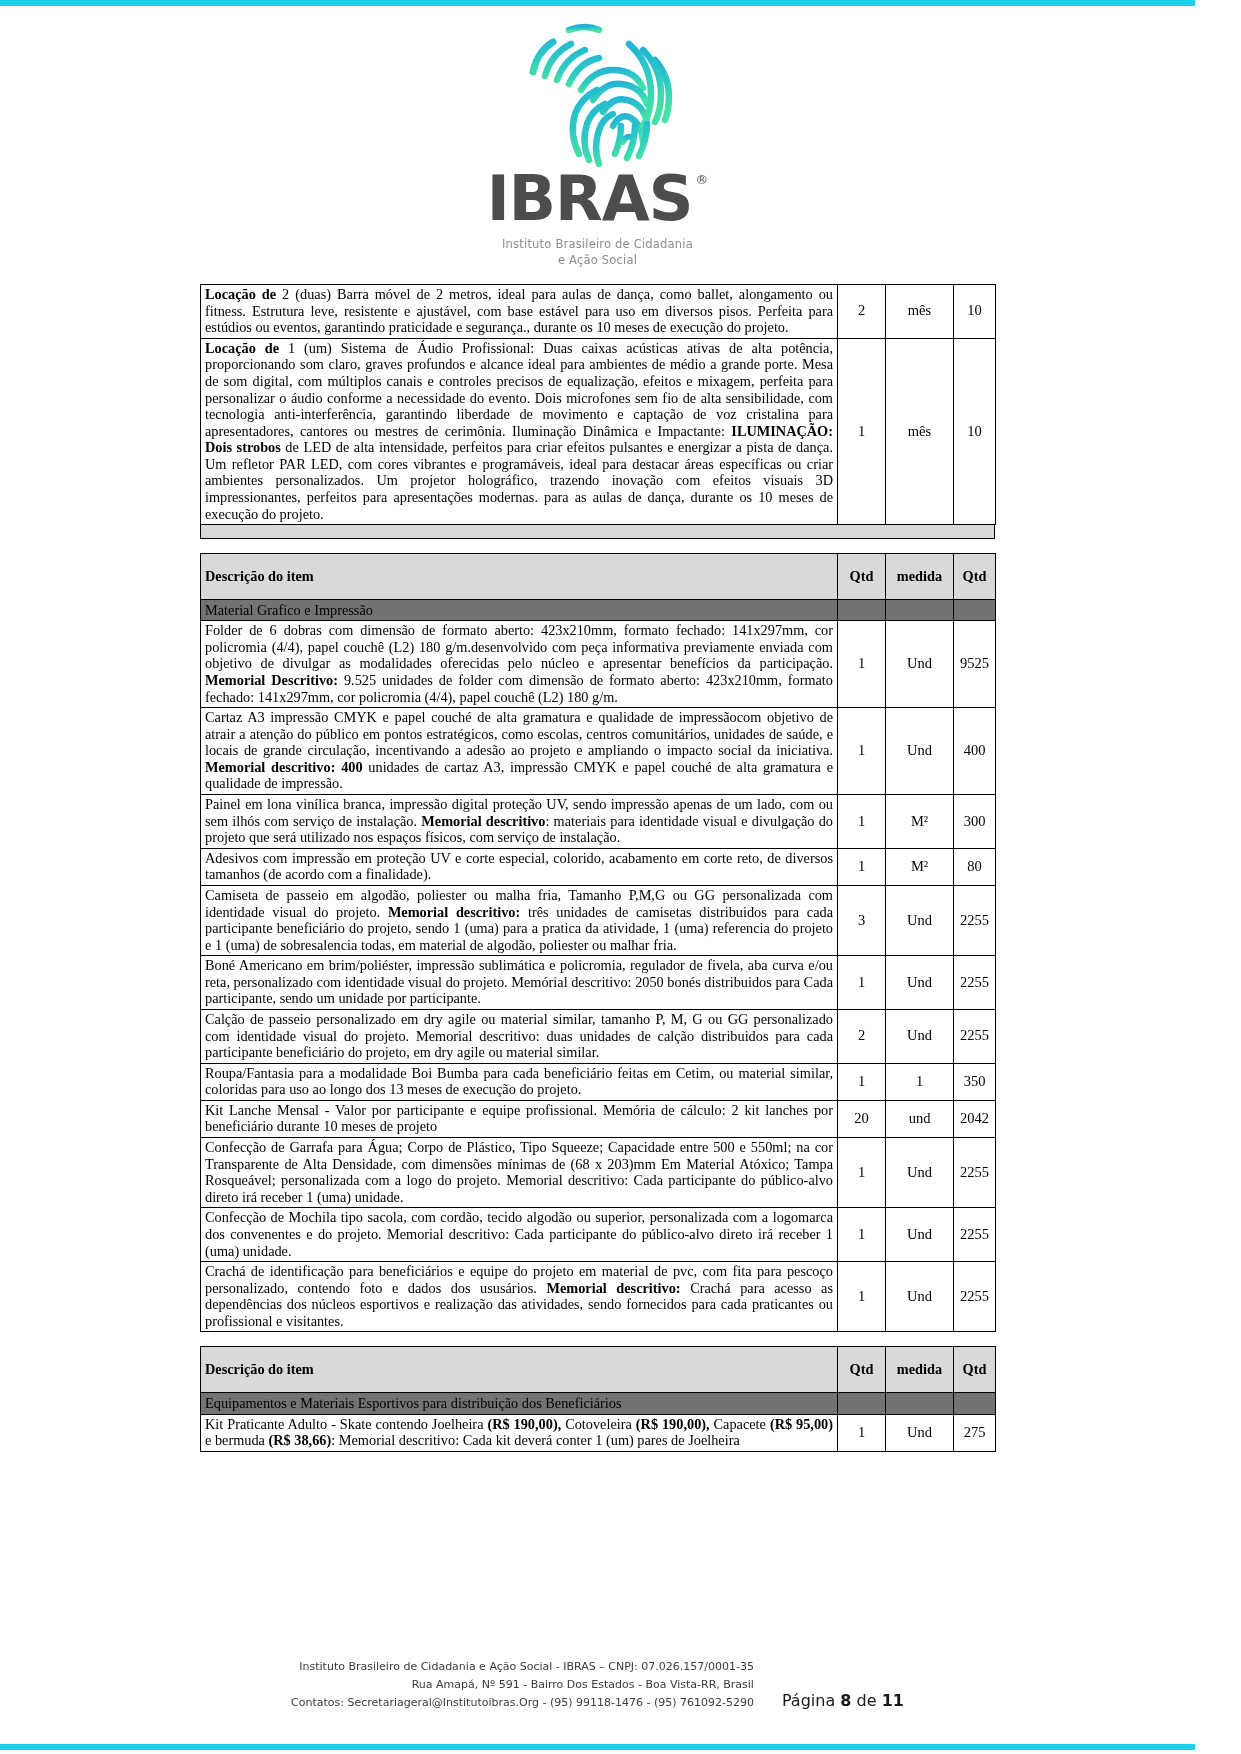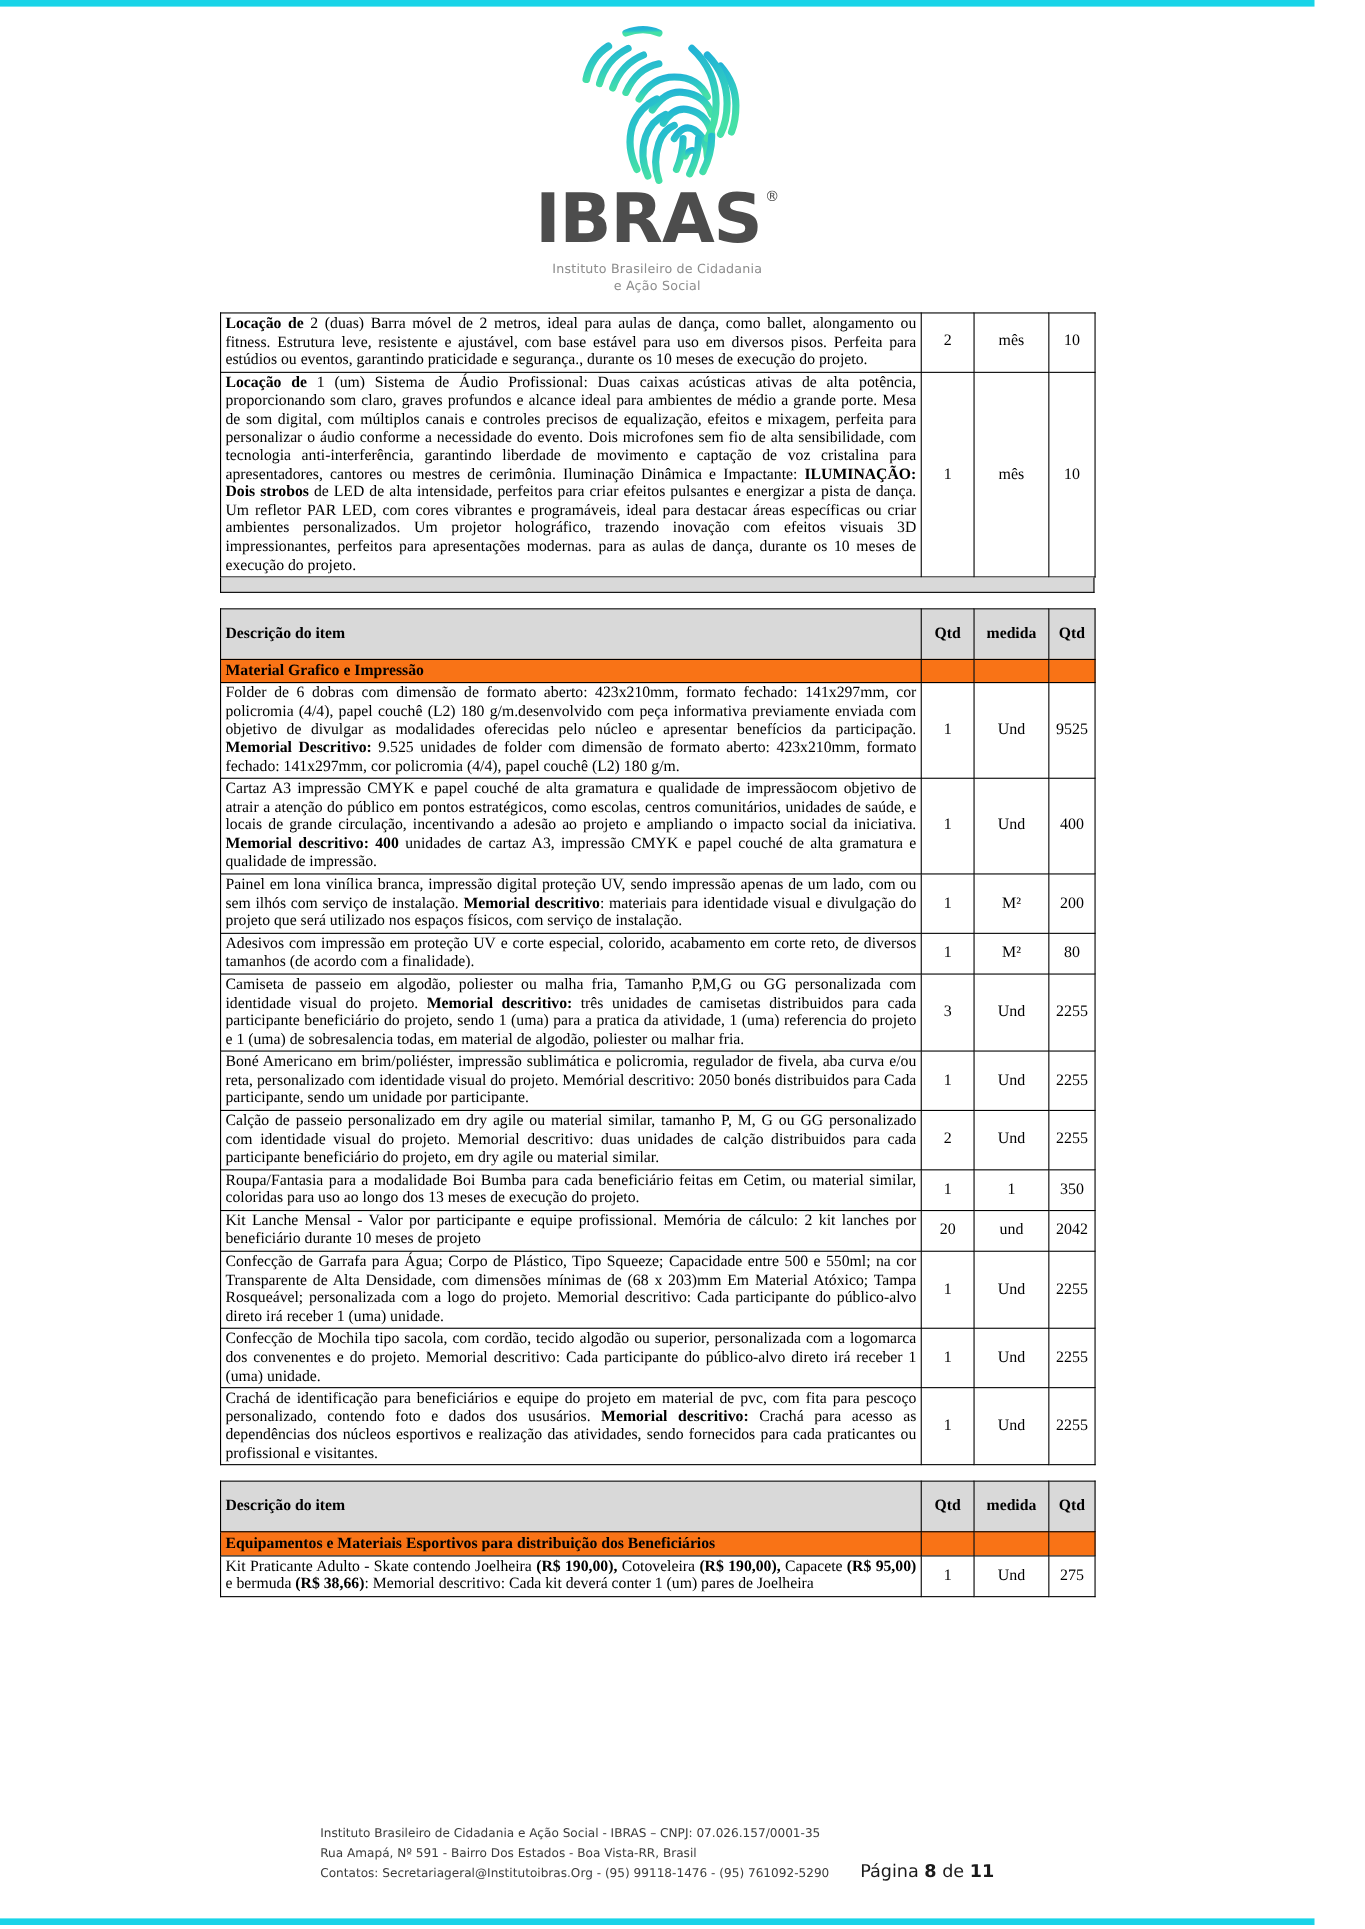--- a/index.html
+++ b/index.html
@@ -103,22 +103,22 @@
   tr.header-row td {
     font-weight: bold;
     background: #d9d9d9;
     text-align: center;
     padding: 14px 4px;
   }
   tr.header-row td.left {
     text-align: left;
   }
   tr.section-row td {
-    font-weight: bold;
-    background: #f97316;
+    font-weight: normal;
+    background: #737373;
     text-align: left;
     padding: 2px 4px;
   }
   .spacer-band {
     width: 795px;
     height: 14px;
     margin: 0 auto;
     background: #d9d9d9;
     border-left: 1px solid #000;
     border-right: 1px solid #000;
@@ -135,21 +135,21 @@
     bottom: 42px;
     display: flex;
     align-items: flex-end;
     justify-content: center;
     gap: 28px;
   }
   .footer-lines {
     font-family: "DejaVu Sans", sans-serif;
     font-size: 11px;
     color: #3b3b3b;
-    text-align: left;
+    text-align: right;
     line-height: 1.65;
   }
   .footer-page {
     font-family: "DejaVu Sans", sans-serif;
     font-size: 16px;
     color: #1a1a1a;
     padding-bottom: 2px;
   }
   .footer-page b { font-weight: bold; }
 </style>
@@ -263,21 +263,21 @@
         <tr>
           <td class="desc">Cartaz A3  impressão CMYK  e papel  couché de alta gramatura e qualidade de impressãocom objetivo de  atrair  a  atenção  do  público  em  pontos  estratégicos,  como  escolas,  centros comunitários, unidades  de saúde, e locais  de grande circulação, incentivando a adesão ao projeto e  ampliando  o impacto  social da  iniciativa. <b>Memorial  descritivo: 400</b>  unidades  de  cartaz A3, impressão CMYK e papel couché de alta gramatura e qualidade de impressão.</td>
           <td class="num">1</td>
           <td class="unit">Und</td>
           <td class="num">400</td>
         </tr>
         <tr>
           <td class="desc">Painel em lona vinílica branca, impressão digital proteção  UV, sendo  impressão apenas  de um lado, com ou sem ilhós  com serviço  de  instalação. <b>Memorial  descritivo</b>: materiais  para identidade visual e divulgação do projeto que será utilizado nos espaços  físicos, com serviço de instalação.</td>
           <td class="num">1</td>
           <td class="unit">M²</td>
-          <td class="num">200</td>
+          <td class="num">300</td>
         </tr>
         <tr>
           <td class="desc">Adesivos  com impressão em proteção UV  e corte especial, colorido, acabamento em corte reto, de diversos tamanhos (de acordo com a finalidade).</td>
           <td class="num">1</td>
           <td class="unit">M²</td>
           <td class="num">80</td>
         </tr>
         <tr>
           <td class="desc">Camiseta de passeio em algodão, poliester ou malha fria, Tamanho P,M,G ou GG personalizada com identidade visual do projeto. <b>Memorial descritivo:</b> três  unidades de camisetas distribuidos para cada participante beneficiário do projeto, sendo 1 (uma) para a pratica da atividade, 1 (uma) referencia  do projeto e 1 (uma) de sobresalencia todas,  em  material  de  algodão,  poliester  ou malhar fria.</td>
           <td class="num">3</td>

